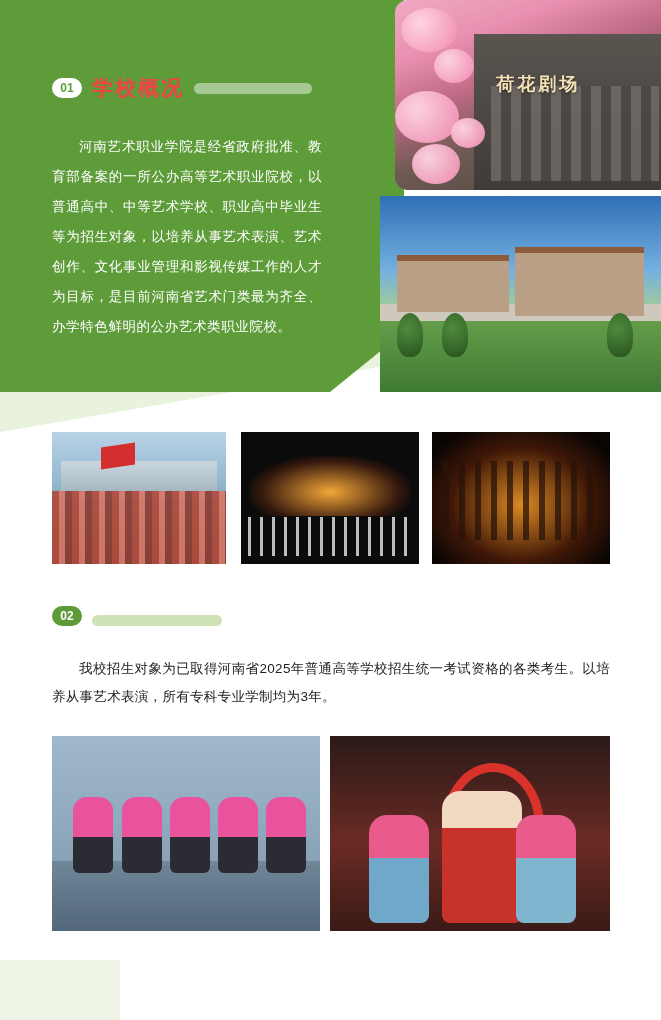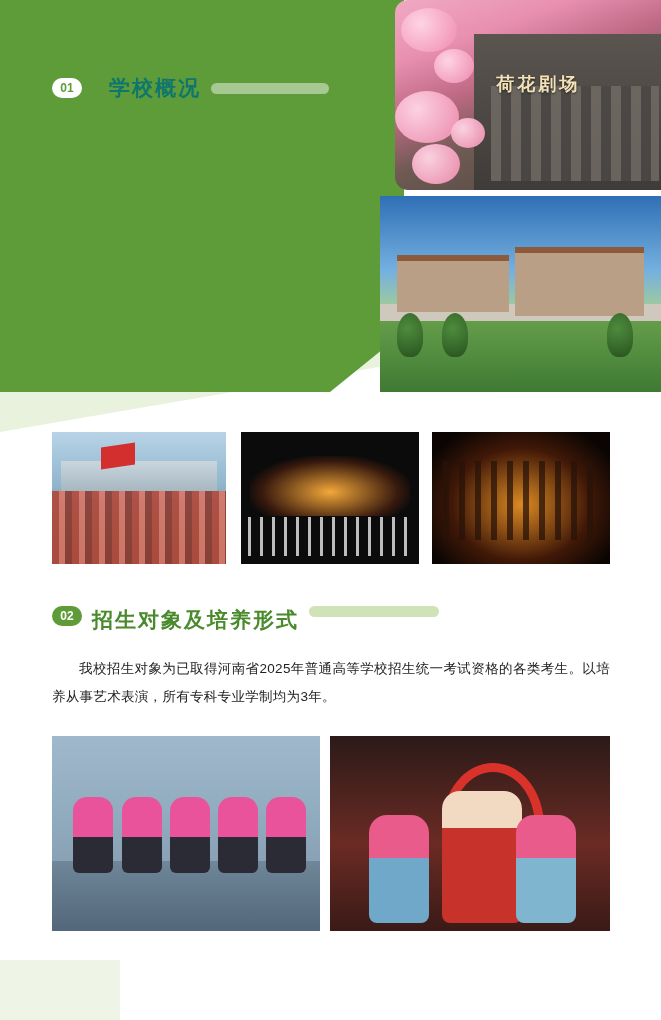--- a/index.html
+++ b/index.html
@@ -72,22 +72,22 @@
     background: #ffffff;
     color: #5e9c3a;
     font-size: 12px;
     font-weight: bold;
     display: flex;
     align-items: center;
     justify-content: center;
     letter-spacing: 0;
   }
   .sec1-title {
-    margin-left: 27px;
-    color: #0f766e;
+    margin-left: 10px;
+    color: #ef4444;
     font-size: 21px;
     font-weight: bold;
     letter-spacing: 2px;
     white-space: nowrap;
   }
   .sec1-bar {
     margin-left: 10px;
     width: 118px;
     height: 11px;
     border-radius: 6px;
@@ -208,21 +208,21 @@
     position:absolute; left:6%; top:22%; width:88%; height:60%;
     background: repeating-linear-gradient(90deg, rgba(40,18,8,.75) 0 6px, rgba(0,0,0,0) 6px 16px);
   }
 
   
   .sec2-head {
     position: absolute;
     left: 52px;
     top: 606px;
     display: flex;
-    align-items: flex-start;
+    align-items: flex-end;
     z-index: 5;
   }
   .num-badge-green {
     width: 30px;
     height: 20px;
     border-radius: 10px;
     background: #5e9c3a;
     color: #ffffff;
     font-size: 12px;
     font-weight: bold;
@@ -312,20 +312,21 @@
 
   <div class="light-wedge"></div>
   <div class="white-wedge"></div>
   <div class="green-panel"></div>
 
   <div class="sec1-head">
     <div class="num-badge">01</div>
     <div class="sec1-title">学校概况</div>
     <div class="sec1-bar"></div>
   </div>
+  <div class="sec1-body">河南艺术职业学院是经省政府批准、教育部备案的一所公办高等艺术职业院校，以普通高中、中等艺术学校、职业高中毕业生等为招生对象，以培养从事艺术表演、艺术创作、文化事业管理和影视传媒工作的人才为目标，是目前河南省艺术门类最为齐全、办学特色鲜明的公办艺术类职业院校。</div>
 
   <div class="photo" id="photo-theater">
     <div class="building"></div>
     <div class="glass"></div>
     <div class="sign">荷花剧场</div>
     <div class="blossom" style="left:2%;top:4%;width:56px;height:44px;"></div>
     <div class="blossom" style="left:14%;top:26%;width:40px;height:34px;"></div>
     <div class="blossom" style="left:0%;top:48%;width:64px;height:52px;"></div>
     <div class="blossom" style="left:20%;top:62%;width:34px;height:30px;"></div>
     <div class="blossom" style="left:6%;top:76%;width:48px;height:40px;"></div>
@@ -352,21 +353,20 @@
     <div class="dancers"></div>
   </div>
 
   <div class="photo" id="photo-stage2">
     <div class="glow"></div>
     <div class="figs"></div>
   </div>
 
   <div class="sec2-head">
     <div class="num-badge-green">02</div>
-    <div class="sec2-title">招生对象及培养形式</div>
     <div class="sec2-bar"></div>
   </div>
   <div class="sec2-body">我校招生对象为已取得河南省2025年普通高等学校招生统一考试资格的各类考生。以培养从事艺术表演，所有专科专业学制均为3年。</div>
 
   <div class="photo" id="photo-dance">
     <div class="floor"></div>
     <div class="d" style="left:8%;"></div>
     <div class="d" style="left:26%;"></div>
     <div class="d" style="left:44%;"></div>
     <div class="d" style="left:62%;"></div>

